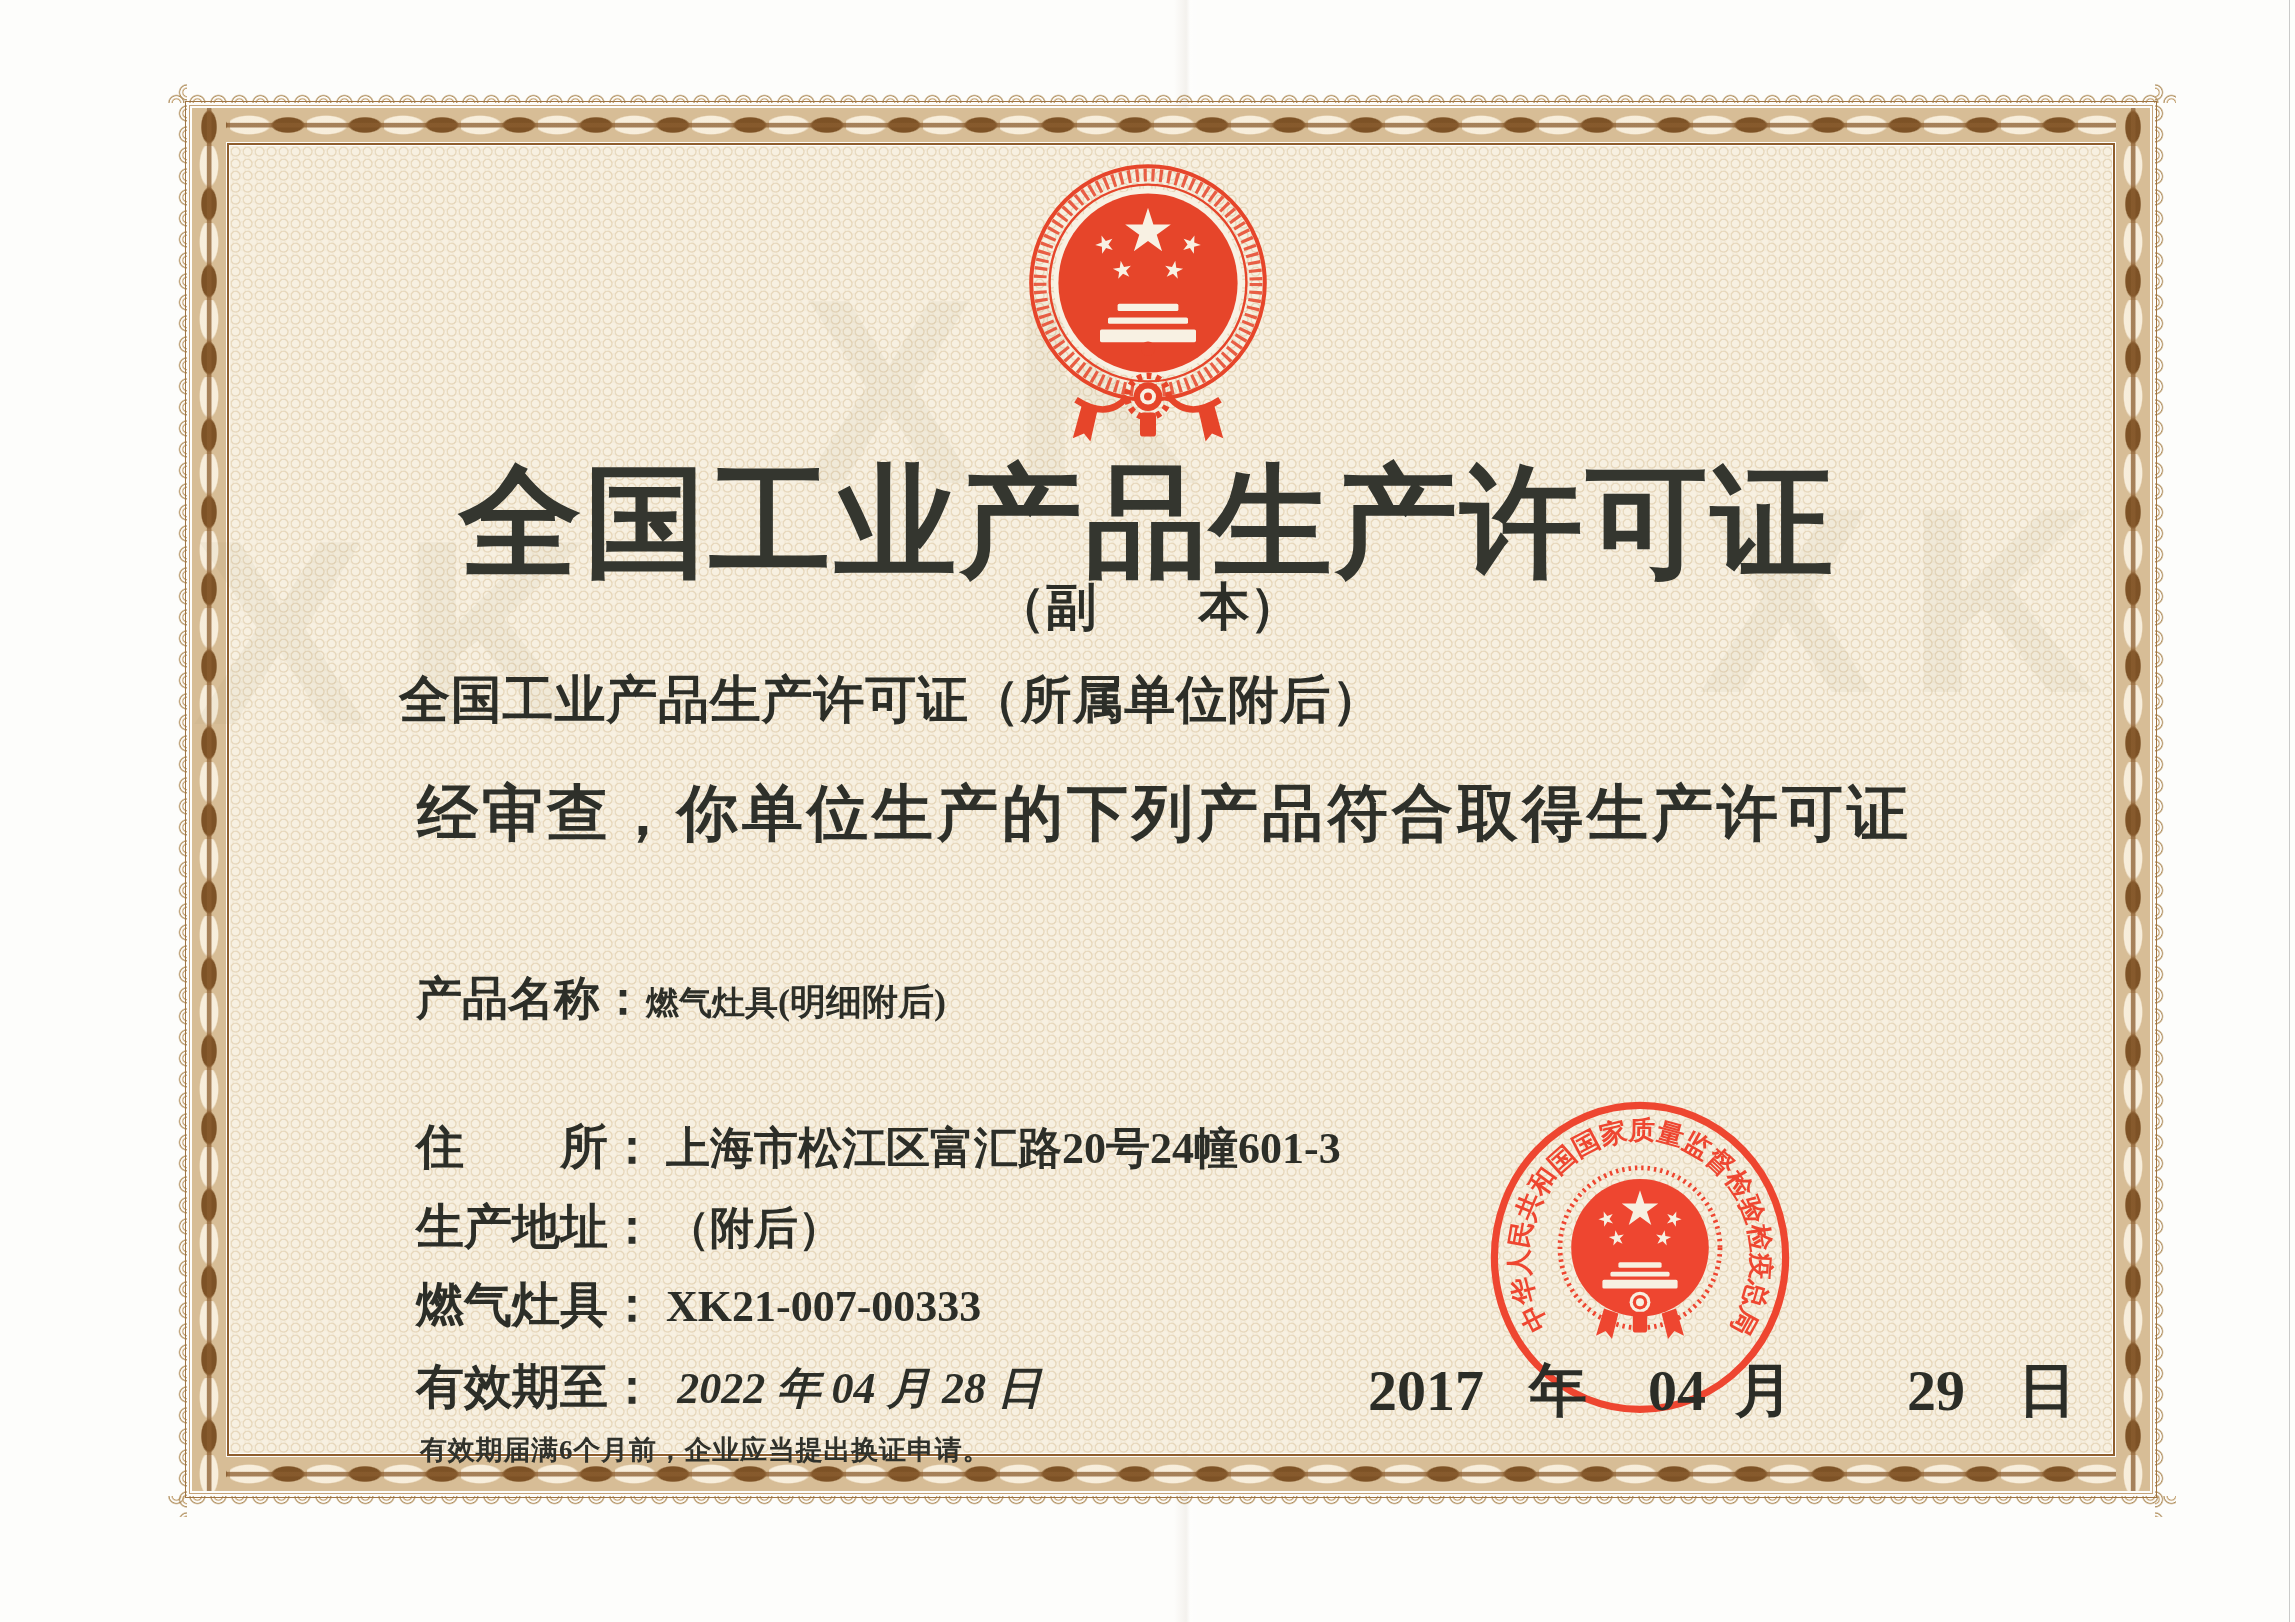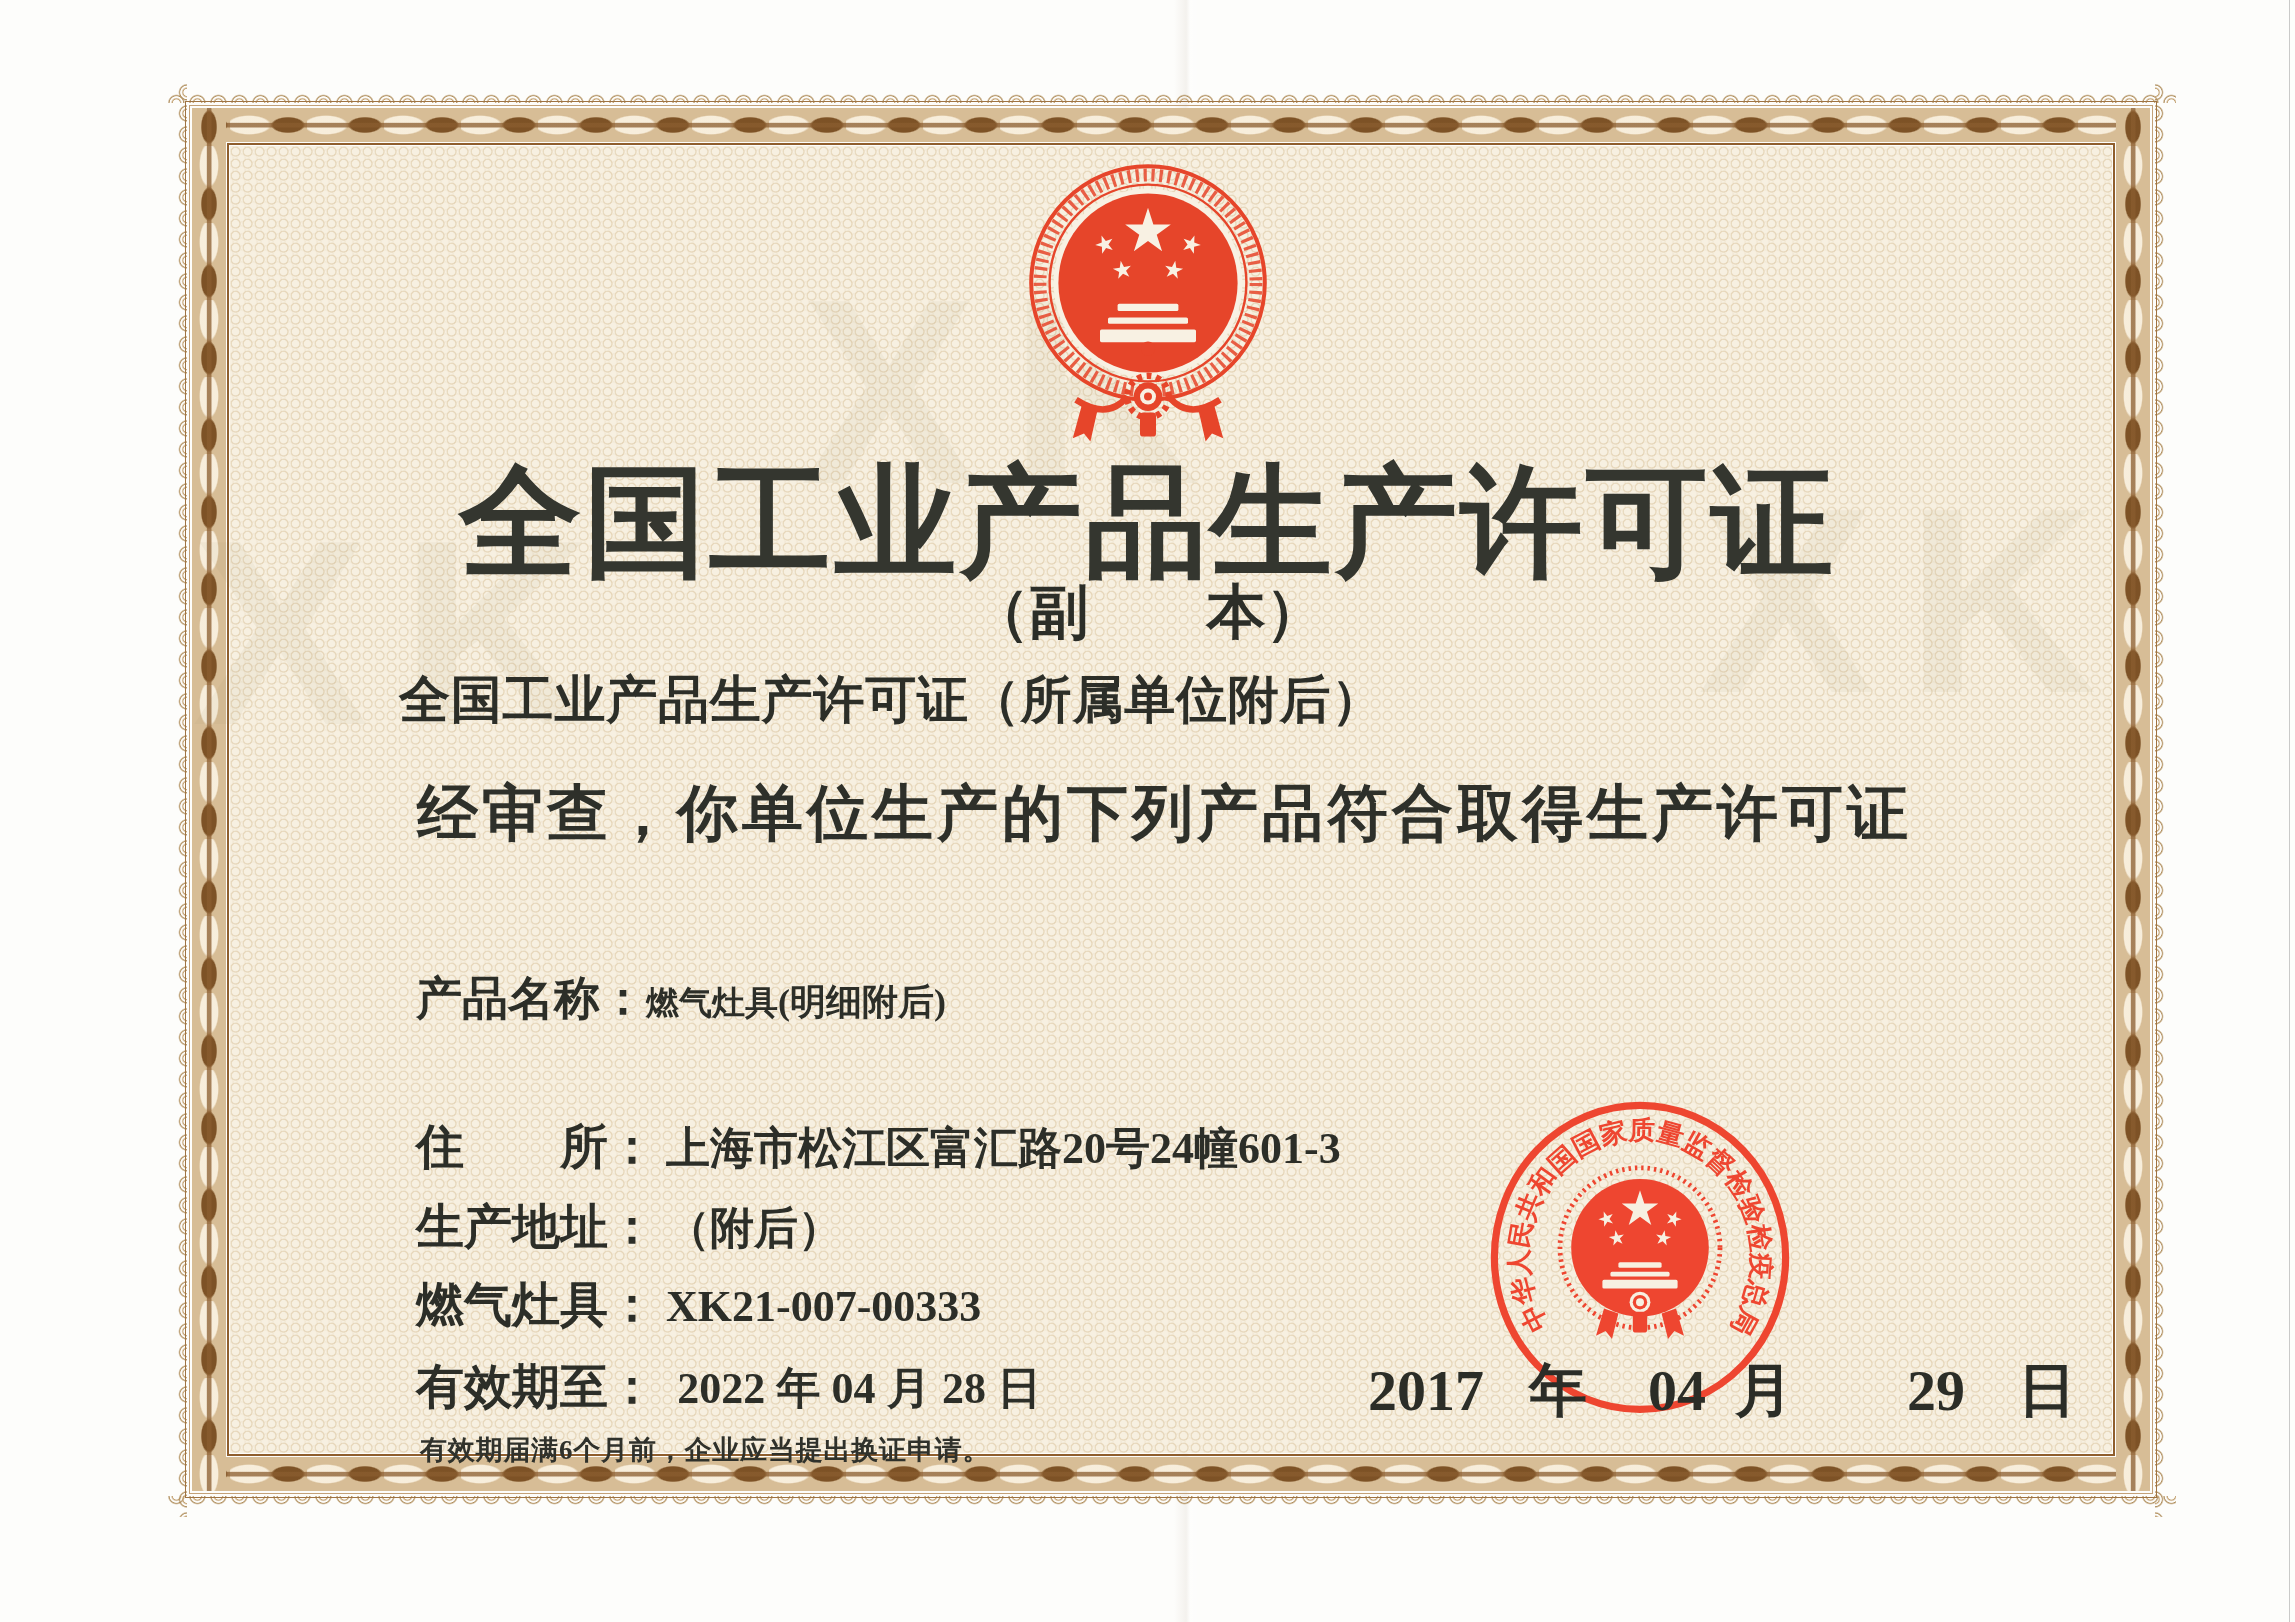--- a/index.html
+++ b/index.html
@@ -64,37 +64,37 @@
   
   .content{position:absolute;inset:0;}
   .watermark{position:absolute;font-weight:bold;font-size:264px;letter-spacing:32px;
     color:rgba(150,135,105,.07);font-family:"Liberation Sans","DejaVu Sans",sans-serif;}
   .fold{position:absolute;top:0;height:1623px;width:27px;left:1174px;
     background:linear-gradient(to right, rgba(120,90,60,0), rgba(120,90,60,.07) 45%, rgba(255,255,255,.35) 60%, rgba(120,90,60,0));}
   .scan-edge{position:absolute;top:0;right:4.8px;width:1.6px;height:1623px;background:rgba(140,140,140,.45);}
   .title{position:absolute;left:0;top:442px;width:2295px;text-align:center;
     font-size:122px;font-weight:900;color:#34362f;letter-spacing:3.2px;white-space:nowrap;}
   .subtitle{position:absolute;left:0;top:573px;width:2295px;text-align:center;
-    font-size:59px;font-weight:600;color:#2c2e28;}
+    font-size:51px;font-weight:600;color:#2c2e28;}
   .company{position:absolute;left:399px;top:666px;font-size:51px;font-weight:700;color:#2c2e28;letter-spacing:0.8px;}
   .para{position:absolute;left:327px;top:754px;width:1682px;font-size:61px;font-weight:700;
     color:#2e302a;letter-spacing:4px;line-height:120px;white-space:nowrap;}
   .para .indent{padding-left:90px;display:block;}
   .product-row{position:absolute;left:416px;top:968px;color:#2c2e28;white-space:nowrap;}
   .product-row .lbl{font-size:46px;font-weight:700;}
   .product-row .val{font-size:33px;font-weight:700;}
   .product-row .note{font-size:36px;font-weight:700;}
   .field-row{position:absolute;left:416px;color:#2c2e28;white-space:nowrap;}
   .field-row .lbl{font-size:48px;font-weight:700;display:inline-block;width:250px;}
   .field-row .val{font-size:44px;font-weight:600;}
   .row-address{top:1115px;}
   .row-production{top:1195px;}
   .row-certno{top:1273px;}
   .row-valid{top:1355px;}
-  .row-valid .val span{margin-left:11.2px;}
+  .row-valid .val span{margin-left:11.2px;font-style:italic;}
   .renew-note{position:absolute;left:420px;top:1432px;font-size:27px;font-weight:600;color:#2f312b;letter-spacing:0.8px;}
   .issue-date{position:absolute;left:1368px;top:1352px;font-size:58px;font-weight:700;color:#2b2d27;z-index:6;white-space:nowrap;}
   .issue-date span{display:inline-block;}
   .gap-a{margin-left:45px;} .gap-b{margin-left:61px;} .gap-c{margin-left:29px;}
   .gap-d{margin-left:114px;} .gap-e{margin-left:53px;}
   .emblem-box{position:absolute;left:1028px;top:163px;width:240px;height:280px;}
   .seal-box{position:absolute;left:1484px;top:1099px;width:312px;height:320px;z-index:5;}
 </style>
 </head>
 <body>

